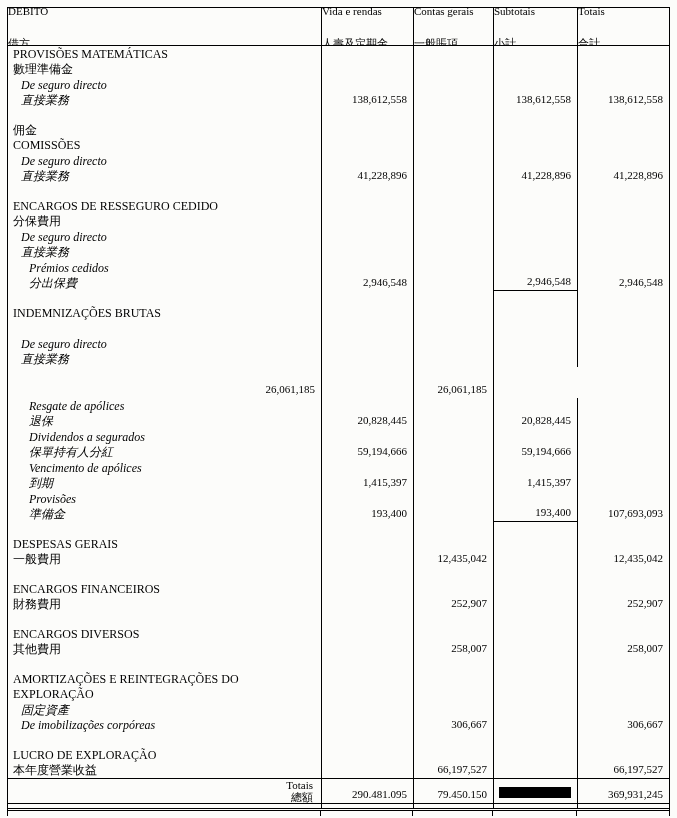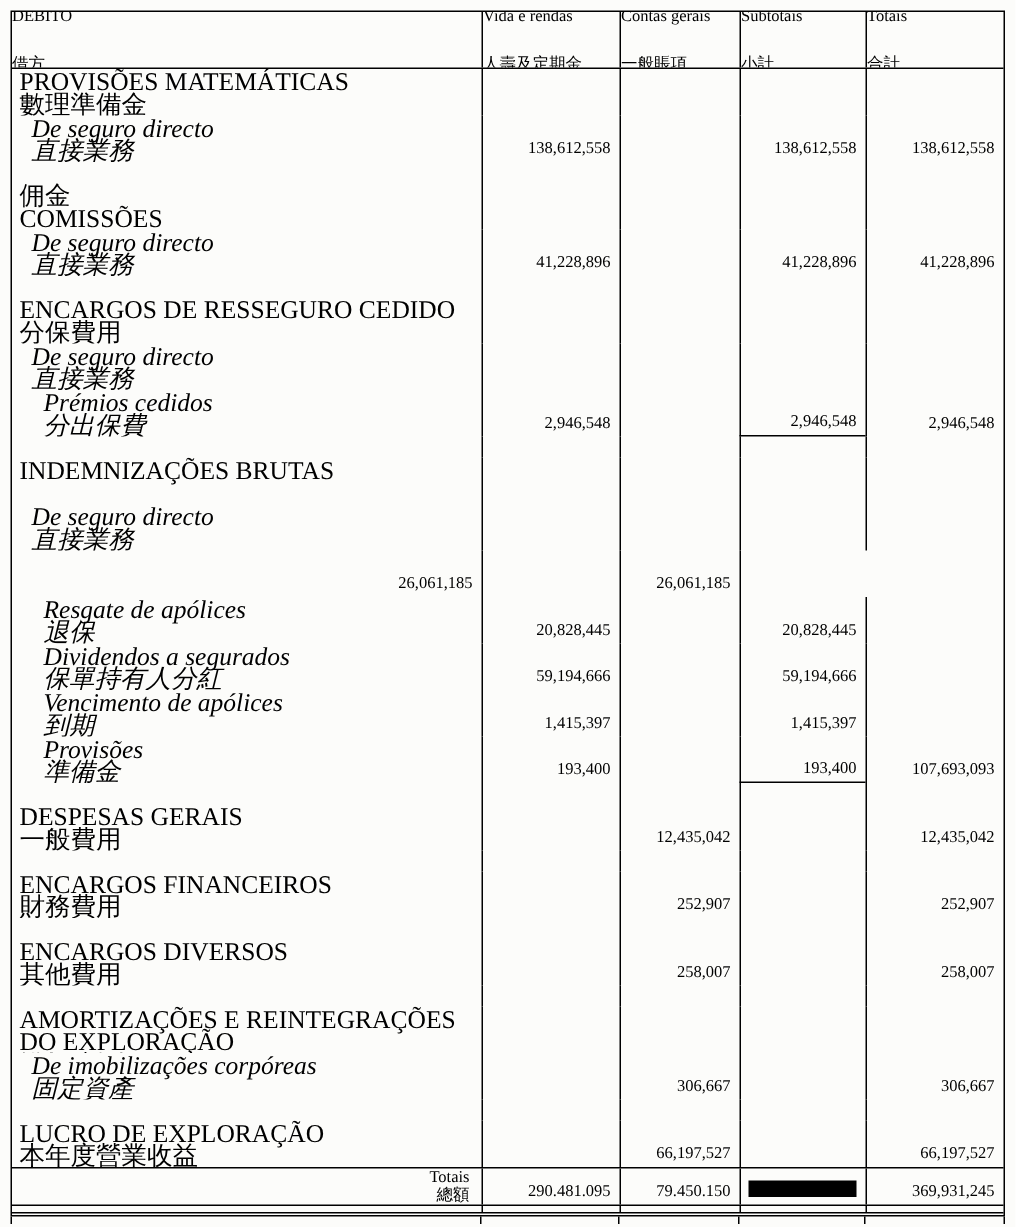--- a/index.html
+++ b/index.html
@@ -30,21 +30,21 @@
   .thead { height: 38px; border-bottom: 1px solid #000; }
   .thead .c {
     display: flex; flex-direction: column;
     align-items: flex-start; justify-content: center;
     font-size: 11px; line-height: 14px; text-align: center; gap: 18px;
   }
 
   
   .row { height: 31px; }
   .gaprow { height: 14px; }
-  .lab { font-size: 17px; line-height: 15px; padding-top: 1px; }
+  .lab { font-size: 12px; line-height: 15px; padding-top: 1px; }
   .ind0 { padding-left: 5px; }
   .ind1 { padding-left: 13px; font-style: italic; }
   .ind2 { padding-left: 21px; font-style: italic; }
   .num {
     display: flex; align-items: flex-end; justify-content: flex-end;
     font-size: 11px; line-height: 14px;
     padding: 0 6px 2px 0;
   }
   .ul { border-bottom: 1px solid #000; }
 
@@ -315,22 +315,22 @@
             <div class="ind0">AMORTIZAÇÕES E REINTEGRAÇÕES DO EXPLORAÇÃO</div>
             <div class="ind0">攤折/劃銷</div>
           </div>
           <div class="c num"></div>
           <div class="c num"></div>
           <div class="c num"></div>
           <div class="c num"></div>
         </div>
         <div class="grid-row row">
           <div class="c lab">
+            <div class="ind1">固定資產</div>
             <div class="ind1">De imobilizações corpóreas</div>
-            <div class="ind1">固定資產</div>
           </div>
           <div class="c num"></div>
           <div class="c num">306,667</div>
           <div class="c num"></div>
           <div class="c num">306,667</div>
         </div>
         <div class="grid-row gaprow">
           <div class="c lab"></div>
           <div class="c num"></div>
           <div class="c num"></div>

